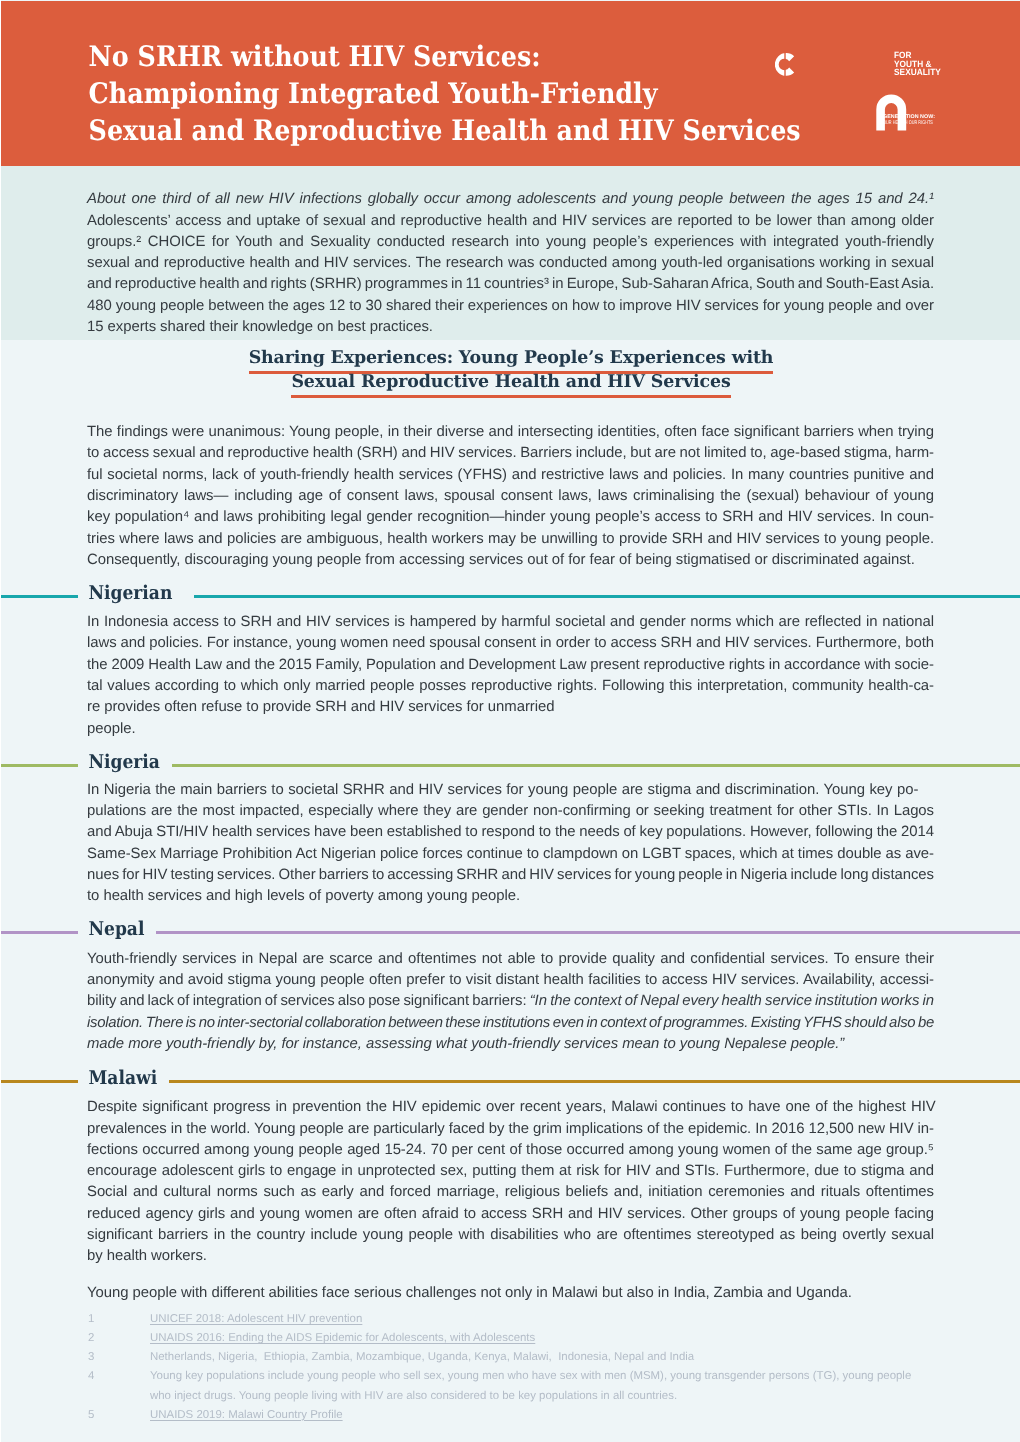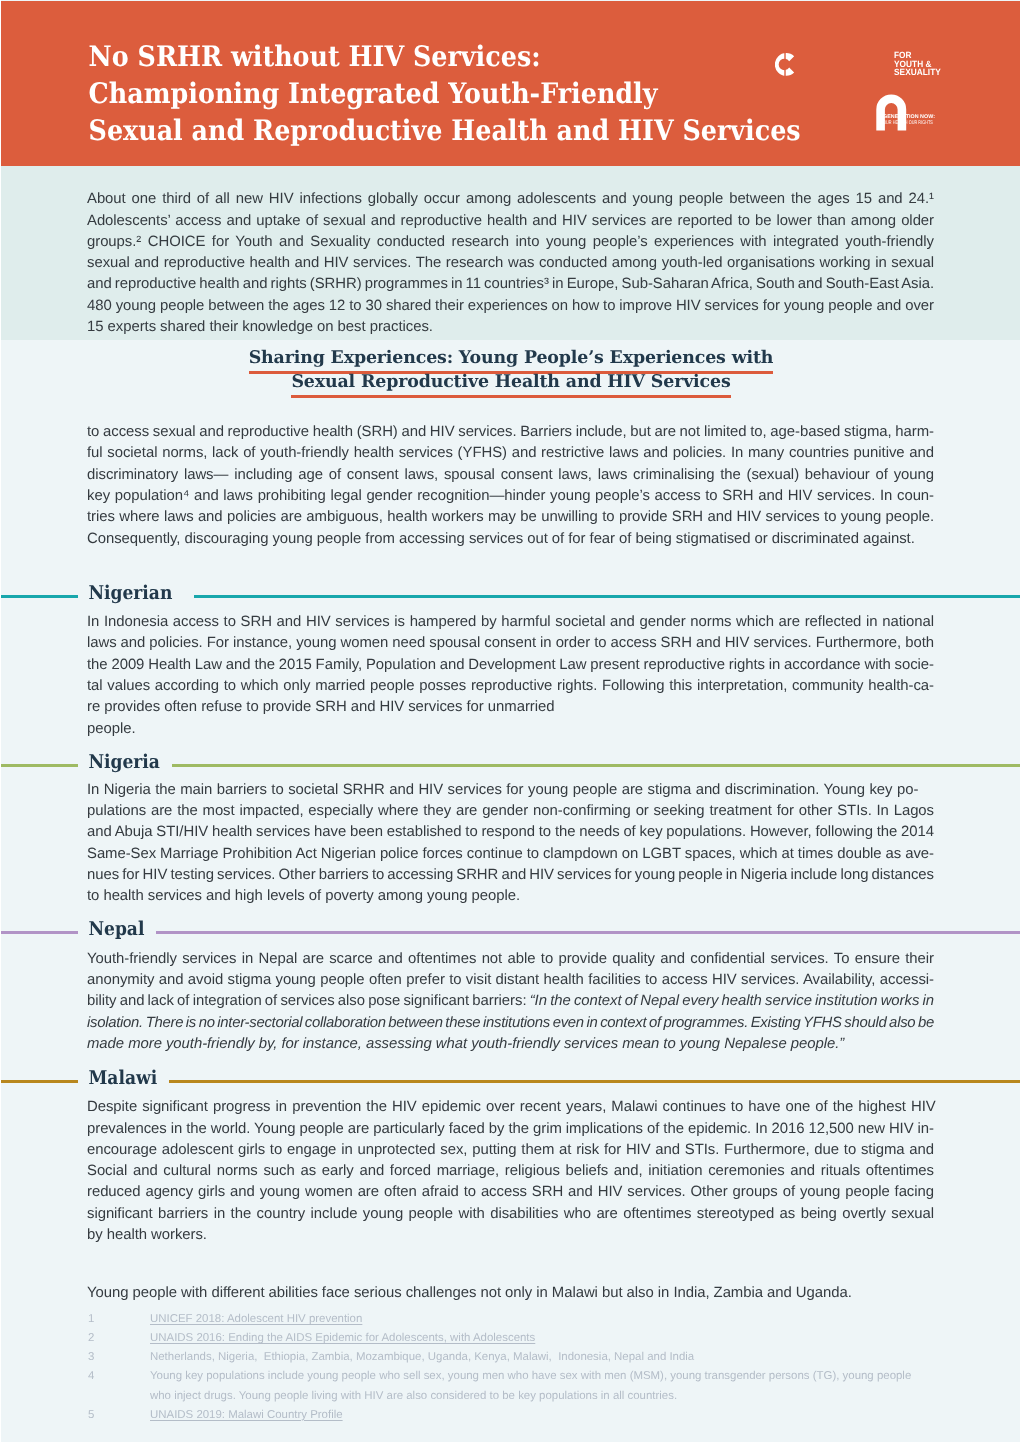--- a/index.html
+++ b/index.html
@@ -123,37 +123,38 @@
             </path>
           </path>
         </g>
     </svg>
     <div class="gn-l1">GENERATION NOW:</div>
     <div class="gn-l2">OUR HEALTH OUR RIGHTS</div>
   </div>
 
   <div class="intro-band"></div>
   <div class="tx" style="top:189.3px">
-    <div class="ln" style="word-spacing: 1.83828px;">About one third of all new HIV infections globally occur among adolescents and young people between the ages 15 and 24.¹</div>
+    <div class="ln" style="word-spacing: 1.83828px; font-style: italic;">About one third of all new HIV infections globally occur among adolescents and young people between the ages 15 and 24.¹</div>
     <div class="ln" style="word-spacing: 0.973684px;">Adolescents’ access and uptake of sexual and reproductive health and HIV services are reported to be lower than among older</div>
     <div class="ln" style="word-spacing: 2.41741px;">groups.² CHOICE for Youth and Sexuality conducted research into young people’s experiences with integrated youth-friendly</div>
     <div class="ln" style="word-spacing: 0.519531px;">sexual and reproductive health and HIV services. The research was conducted among youth-led organisations working in sexual</div>
     <div class="ln" style="word-spacing: -0.95864px;">and reproductive health and rights (SRHR) programmes in 11 countries³ in Europe, Sub-Saharan Africa, South and South-East Asia.</div>
     <div class="ln" style="word-spacing: -0.125px;">480 young people between the ages 12 to 30 shared their experiences on how to improve HIV services for young people and over</div>
     <div class="ln last">15 experts shared their knowledge on best practices.</div>
   </div>
 
   <div class="sec-head" style="top:348.5px">
     <span>Sharing Experiences: Young People’s Experiences with</span>
   </div>
   <div class="sec-head" style="top:373.1px">
     <span>Sexual Reproductive Health and HIV Services</span>
   </div>
 
   <div class="tx" style="top:422.2px">
+    <div class="ln" style="word-spacing: 0.254596px;">The findings were unanimous: Young people, in their diverse and intersecting identities, often face significant barriers when trying</div>
     <div class="ln" style="word-spacing: -0.382401px;">to access sexual and reproductive health (SRH) and HIV services. Barriers include, but are not limited to, age-based stigma, harm-</div>
     <div class="ln" style="word-spacing: 0.657986px;">ful societal norms, lack of youth-friendly health services (YFHS) and restrictive laws and policies. In many countries punitive and</div>
     <div class="ln" style="word-spacing: 1.69922px;">discriminatory laws— including age of consent laws, spousal consent laws, laws criminalising the (sexual) behaviour of young</div>
     <div class="ln" style="word-spacing: 0.601103px;">key population⁴ and laws prohibiting legal gender recognition—hinder young people’s access to SRH and HIV services. In coun-</div>
     <div class="ln" style="word-spacing: 0.285156px;">tries where laws and policies are ambiguous, health workers may be unwilling to provide SRH and HIV services to young people.</div>
     <div class="ln last">Consequently, discouraging young people from accessing services out of for fear of being stigmatised or discriminated against.</div>
   </div>
 
   <div class="ch" style="top:584.5px">
     <span class="dash" style="background: rgb(24, 167, 172);"></span>
@@ -197,20 +198,21 @@
   </div>
 
   <div class="ch" style="top:1069.5px">
     <span class="dash" style="background: rgb(184, 135, 30);"></span>
     <span class="nm">Malawi</span>
     <span class="rule" style="background: rgb(184, 135, 30); left: 169px;"></span>
   </div>
   <div class="tx" style="top:1097.3px">
     <div class="ln" style="word-spacing: 1.00164px;">Despite significant progress in prevention the HIV epidemic over recent years, Malawi continues to have one of the highest HIV</div>
     <div class="ln" style="word-spacing: -0.0744048px;">prevalences in the world. Young people are particularly faced by the grim implications of the epidemic. In 2016 12,500 new HIV in-</div>
+    <div class="ln" style="word-spacing: 0.247656px;">fections occurred among young people aged 15-24. 70 per cent of those occurred among young women of the same age group.⁵</div>
     <div class="ln" style="word-spacing: 0.699219px;">encourage adolescent girls to engage in unprotected sex, putting them at risk for HIV and STIs. Furthermore, due to stigma and</div>
     <div class="ln" style="word-spacing: 1.61029px;">Social and cultural norms such as early and forced marriage, religious beliefs and, initiation ceremonies and rituals oftentimes</div>
     <div class="ln" style="word-spacing: 0.851562px;">reduced agency girls and young women are often afraid to access SRH and HIV services. Other groups of young people facing</div>
     <div class="ln" style="word-spacing: 1.36765px;">significant barriers in the country include young people with disabilities who are oftentimes stereotyped as being overtly sexual</div>
     <div class="ln last">by health workers.</div>
   </div>
   <div class="tx" style="top:1282.5px">
       <div class="ln noj">Young people with different abilities face serious challenges not only in Malawi but also in India, Zambia and Uganda.</div>
     </div>
 

